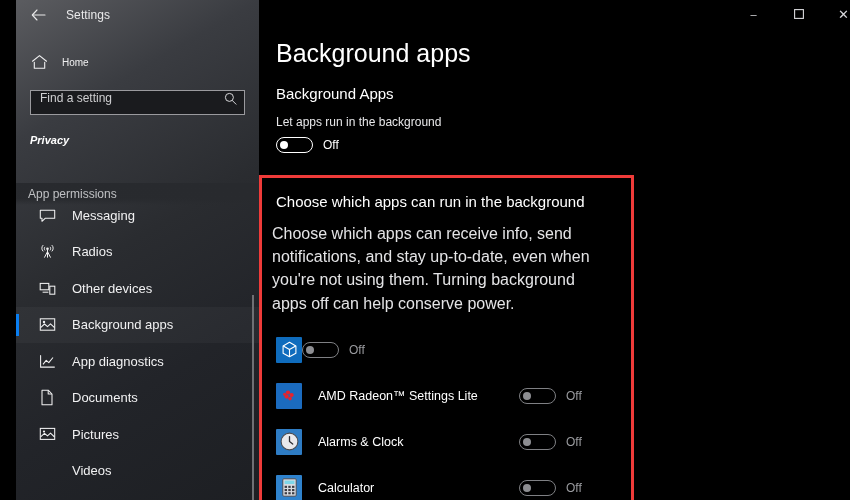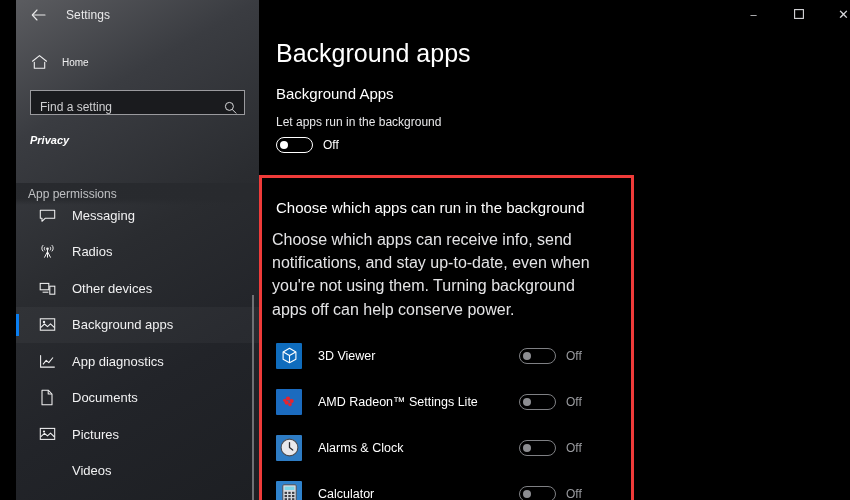--- a/index.html
+++ b/index.html
@@ -57,21 +57,21 @@
   }
   .home-row .ic { width:18px; height:18px; display:flex; align-items:center; justify-content:center; }
   .home-label { color:#f0f0f1; font-size: 10px; }
 
   .search-wrap {
     margin: 10px 14px 0 14px;
     height: 25px;
     background: #1a1b1e;
     border: 1px solid #9a9a9e;
     display: flex;
-    align-items: flex-end;
+    align-items: flex-start;
     padding: 0 7px 0 9px;
   }
   .search-wrap input {
     flex: 1;
     background: transparent;
     border: 0;
     outline: none;
     color: #dfdfe0;
     font-family: "Liberation Sans", sans-serif;
     font-size: 12px;
@@ -210,21 +210,21 @@
     width: 375px;
     height: 325px;
     border: 3px solid #ef3b39;
     border-bottom: none;
     overflow: hidden;
   }
   .hl-title {
     color:#ffffff;
     font-size: 15px;
     padding-left: 14px;
-    padding-top: 22px;
+    padding-top: 16px;
     line-height:1;
   }
   .hl-desc {
     color:#e4e4e6;
     font-size: 16px;
     line-height: 1.45;
     padding: 0 28px 0 10px;
     margin-top: 13px;
   }
 
@@ -417,21 +417,20 @@
 
       <div class="app-list">
 
         <div class="app-row">
           <span class="app-icon" style="background:#0f6cbd">
             <svg width="17" height="18" viewBox="0 0 17 18" fill="none">
               <path d="M8.5 1.3l6.4 3.6v7.3L8.5 15.8 2.1 12.2V4.9z" stroke="#ffffff" stroke-width="1.1" stroke-linejoin="round"></path>
               <path d="M2.3 5L8.5 8.6 14.7 5M8.5 8.6v7" stroke="#ffffff" stroke-width="1.1" stroke-linejoin="round"></path>
             </svg>
           </span>
-          <span class="app-name">3D Viewer</span>
           <span class="app-switch-wrap">
             <span class="switch dim">
                 <span class="knob"></span>
               </span>
             <span class="toggle-state dim">Off</span>
           </span>
         </div>
 
         <div class="app-row">
           <span class="app-icon" style="background:#1b6bbf">

